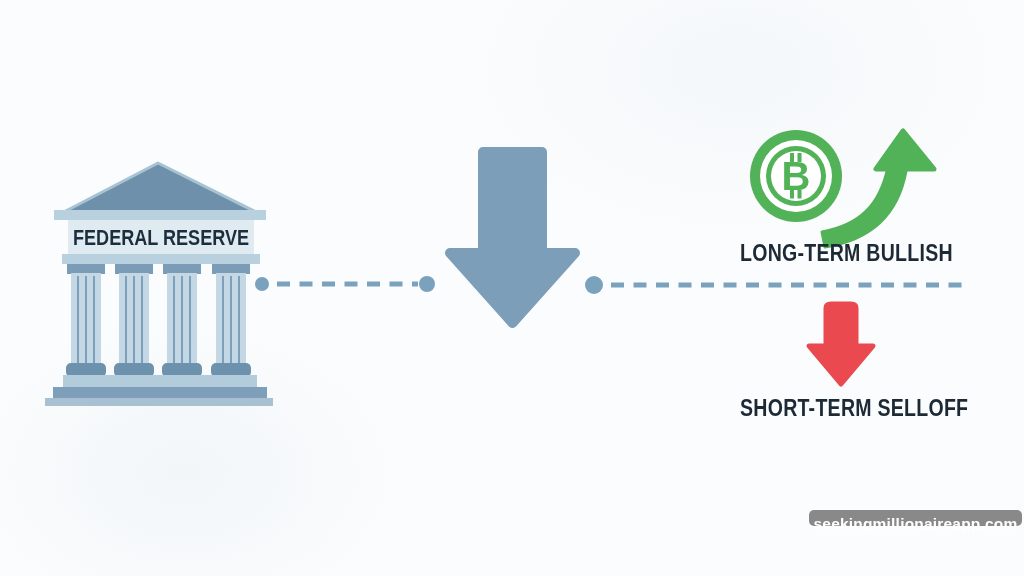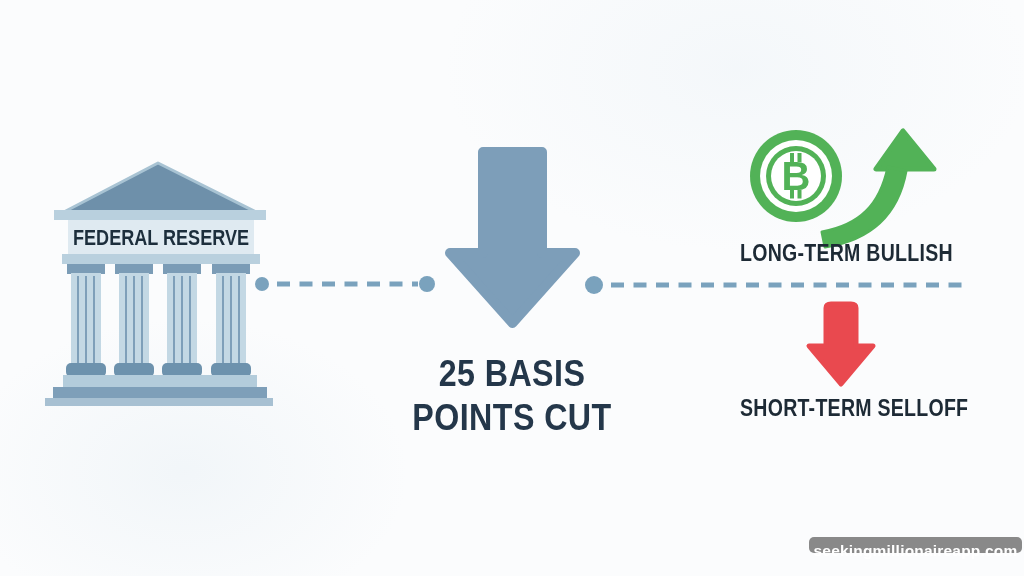--- a/index.html
+++ b/index.html
@@ -110,24 +110,20 @@
     <line class="dashline" x1="27" y1="14" x2="168" y2="14" stroke-dasharray="13 9.5"></line>
     <circle class="dashdot" cx="177" cy="14" r="8"></circle>
     <circle class="dashdot" cx="344" cy="15" r="9"></circle>
     <line class="dashline" x1="361" y1="15" x2="712" y2="15" stroke-dasharray="13 9.5"></line>
   </svg>
 
   <svg class="abs" style="left:435px;top:140px;" width="155" height="196" viewBox="0 0 155 196">
     <path class="fill-slate" stroke-width="10" stroke-linejoin="round" d="M48,12 H107 V113 H140 L77.5,183 L15,113 H48 Z"></path>
   </svg>
 
-  <div class="abs" style="left:382px;top:352px;width:260px;">
-    <div class="heading">25 BASIS</div>
-    <div class="heading">POINTS CUT</div>
-  </div>
 
   <svg class="abs" style="left:749px;top:129px;" width="94" height="94" viewBox="0 0 94 94">
     <circle cx="47" cy="47" r="46" fill="var(--green)"></circle>
     <circle cx="47" cy="47" r="36" fill="#ffffff"></circle>
     <circle cx="47" cy="47" r="30" fill="var(--green)"></circle>
     <circle cx="47" cy="47" r="25" fill="#ffffff"></circle>
     <rect x="41" y="24" width="4" height="9" fill="var(--green)"></rect>
     <rect x="48.5" y="24" width="4" height="9" fill="var(--green)"></rect>
     <rect x="41" y="60.5" width="4" height="9" fill="var(--green)"></rect>
     <rect x="48.5" y="60.5" width="4" height="9" fill="var(--green)"></rect>
@@ -140,15 +136,15 @@
   </svg>
 
   <div class="abs sidelabel" style="left:722px;top:241px;width:240px;">LONG-TERM BULLISH</div>
 
   <svg class="abs" style="left:800px;top:300px;" width="82" height="92" viewBox="0 0 82 92">
     <path class="fill-red" stroke-width="5" stroke-linejoin="round" d="M26,8 Q26,4 31,4 H51 Q56,4 56,8 V46 H73 L41,84 L9,46 H26 Z"></path>
   </svg>
 
   <div class="abs sidelabel" style="left:722px;top:396px;width:240px;">SHORT-TERM SELLOFF</div>
 
-  <div class="abs watermark" style="left:809px;top:537px;width:213px;height:16px;">seekingmillionaireapp.com</div>
+  <div class="abs watermark" style="left:809px;top:510px;width:213px;height:16px;">seekingmillionaireapp.com</div>
 
 </div>
 
 </body></html>

